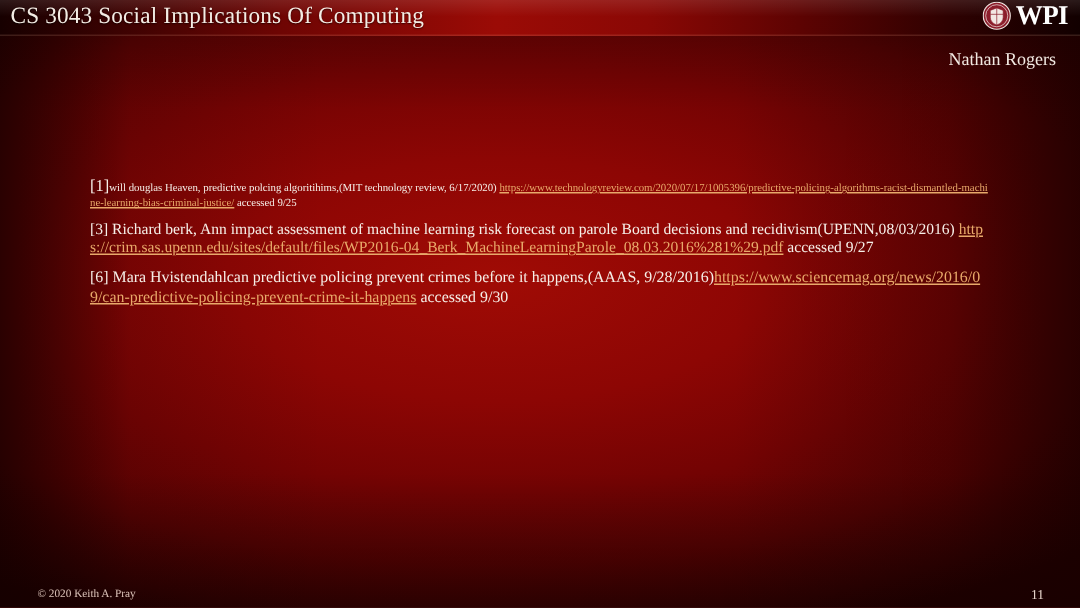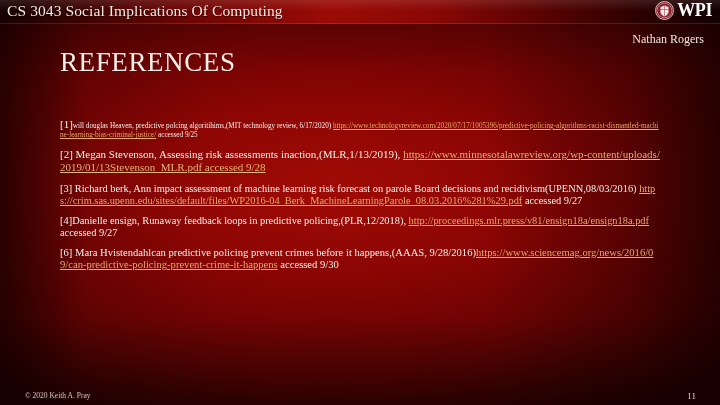--- a/index.html
+++ b/index.html
@@ -166,39 +166,32 @@
         <path d="M20 9 L29 12.5 L29 22 Q29 29.5 20 33 Q11 29.5 11 22 L11 12.5 Z" fill="#f2e7e3" stroke="#8c1d2b" stroke-width="0.8"></path>
         <path d="M20 9 L20 33" stroke="#8c1d2b" stroke-width="1"></path>
         <path d="M11 18 L29 18" stroke="#8c1d2b" stroke-width="1"></path>
       </svg>
       <div id="wpi-word">WPI</div>
     </div>
   </div>
 
   <div id="presenter-name">Nathan Rogers</div>
 
-  <div id="slide-title">REFERENCES</div>
 
   <div id="references">
 
     <div class="ref ref-1">
       <span class="num">[1]</span><span>will douglas Heaven, predictive polcing algoritihims,(MIT technology review, 6/17/2020) </span><span class="link">https://www.technologyreview.com/2020/07/17/1005396/predictive-policing-algorithms-racist-dismantled-machine-learning-bias-criminal-justice/</span><span> accessed 9/25</span>
     </div>
 
-    <div class="ref ref-2">
-      <span class="num">[2] </span><span>Megan Stevenson, Assessing risk assessments inaction,(MLR,1/13/2019), </span><span class="link link-2">https://www.minnesotalawreview.org/wp-content/uploads/2019/01/13Stevenson_MLR.pdf  accessed 9/28</span><span></span>
-    </div>
 
     <div class="ref ref-3">
       <span class="num">[3]  </span><span>Richard berk,  Ann impact assessment of machine learning risk forecast on parole Board decisions and recidivism(UPENN,08/03/2016) </span><span class="link">https://crim.sas.upenn.edu/sites/default/files/WP2016-04_Berk_MachineLearningParole_08.03.2016%281%29.pdf</span><span> accessed 9/27</span>
     </div>
 
-    <div class="ref ref-4">
-      <span class="num">[4]</span><span>Danielle ensign, Runaway feedback loops in predictive policing,(PLR,12/2018), </span><span class="link">http://proceedings.mlr.press/v81/ensign18a/ensign18a.pdf</span><span> accessed 9/27</span>
-    </div>
 
 
     <div class="ref ref-6">
       <span class="num">[6] </span><span>Mara Hvistendahlcan predictive policing prevent crimes before it happens,(AAAS, 9/28/2016)</span><span class="link">https://www.sciencemag.org/news/2016/09/can-predictive-policing-prevent-crime-it-happens</span><span> accessed 9/30</span>
     </div>
 
   </div>
 
   <div id="footer-left">© 2020 Keith A. Pray</div>
   <div id="footer-page">11</div>

